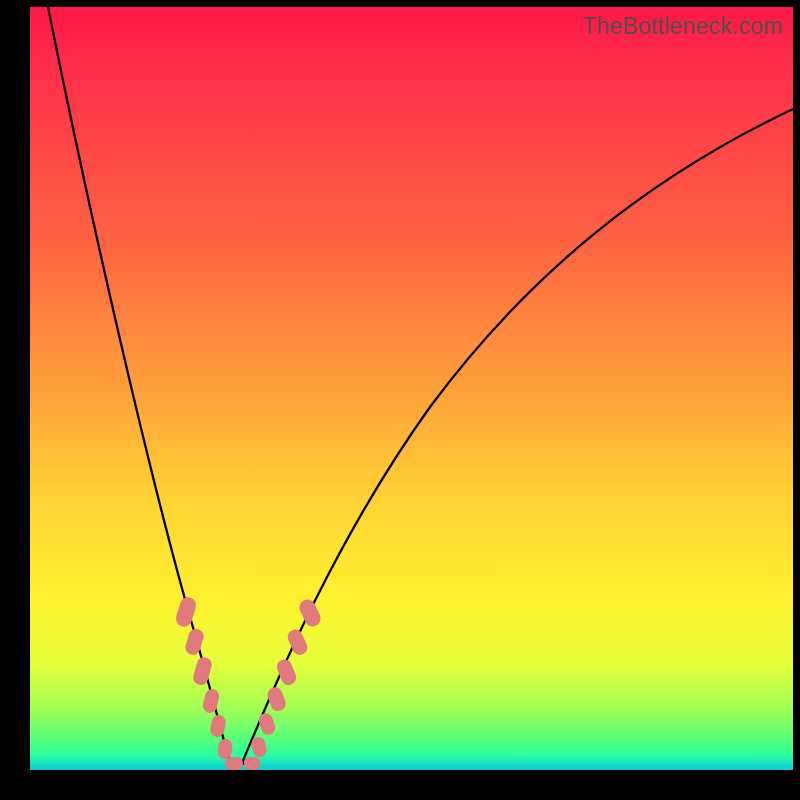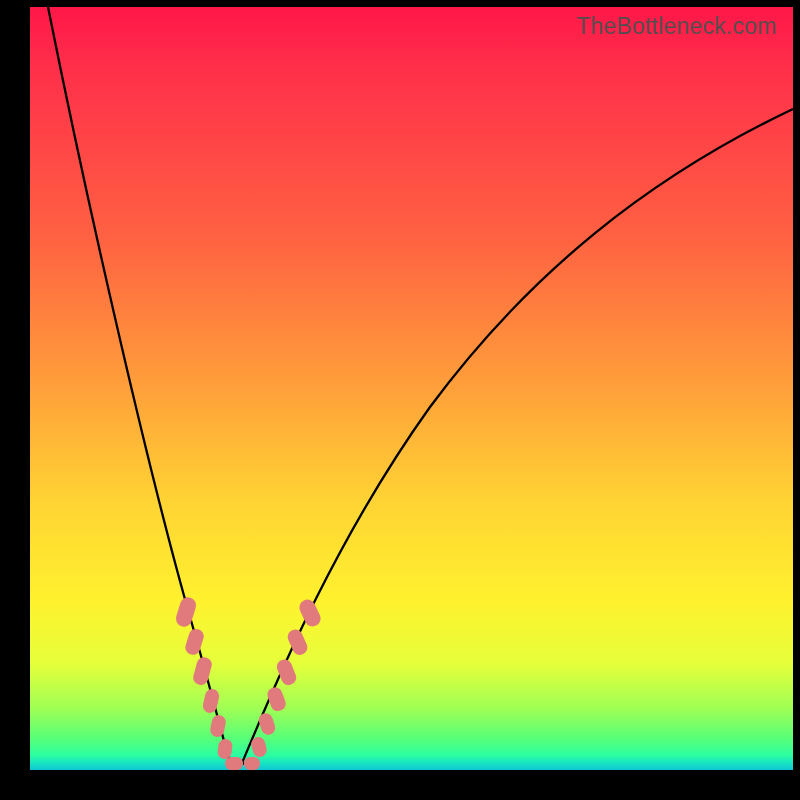--- a/index.html
+++ b/index.html
@@ -37,21 +37,21 @@
       #9fff55 92%,
       #55ff7a 96%,
       #2dffa0 98%,
       #18e6c0 99%,
       #0fc7d6 100%
     );
   }
   .watermark {
     position: absolute;
     top: 6px;
-    right: 16px;
+    right: 10px;
     color: #4f4f4f;
     font-size: 23px;
     font-weight: 500;
     letter-spacing: 0.2px;
     user-select: none;
   }
   svg.curve {
     position: absolute;
     left: 0; top: 0;
     width: 763px;

